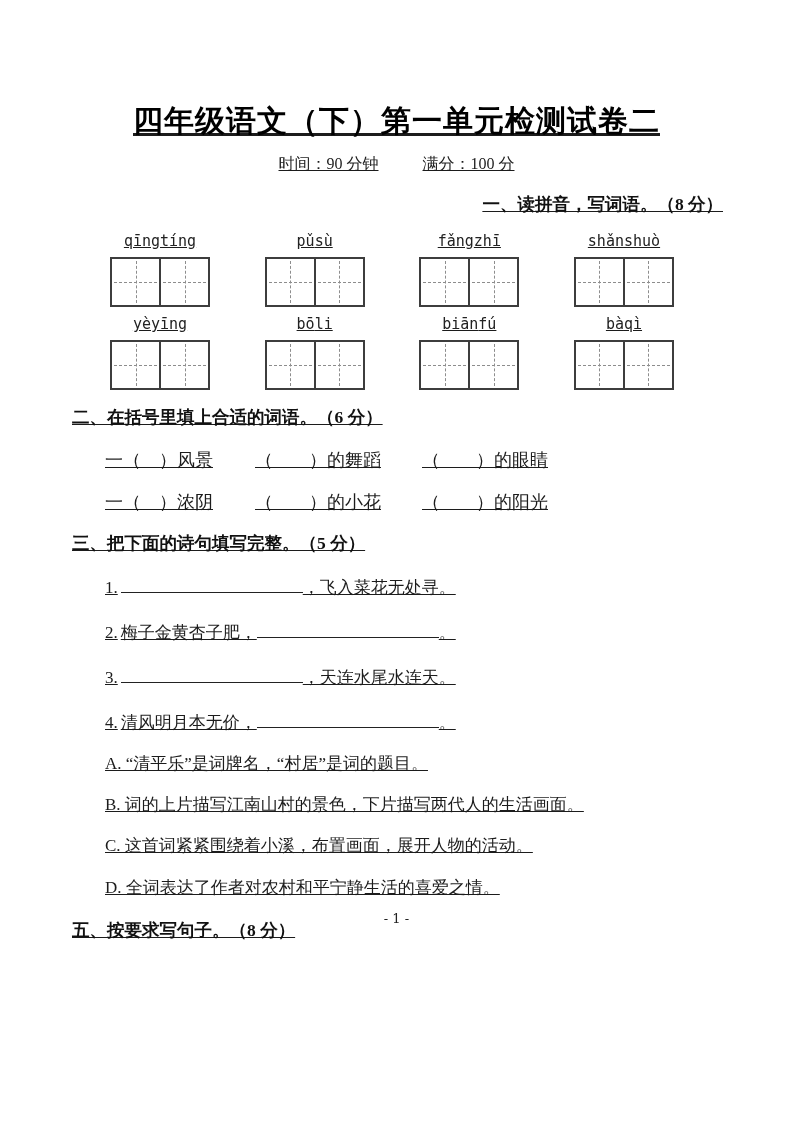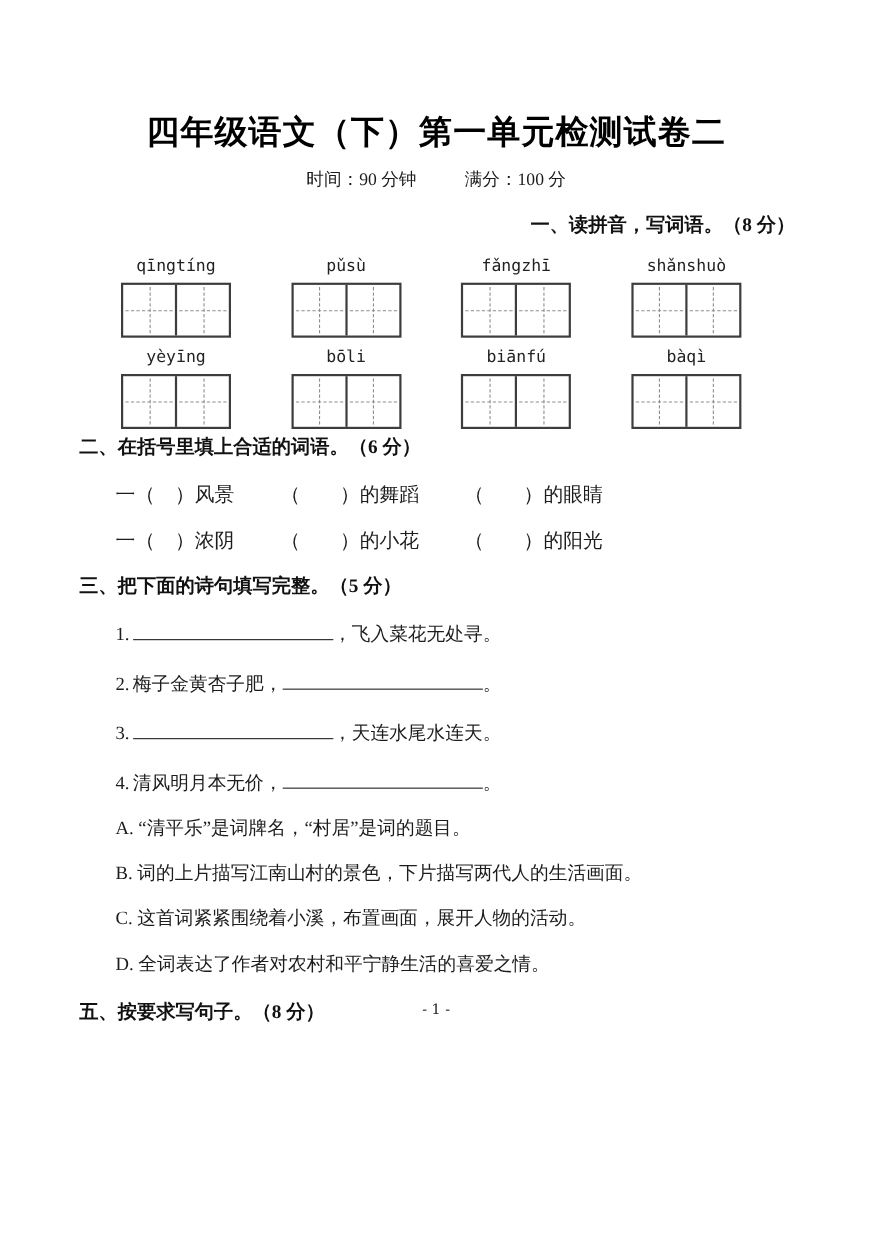--- a/index.html
+++ b/index.html
@@ -4,20 +4,21 @@
 <style>
   html,body { margin:0; padding:0; background:#fff; }
   .page {
     position:relative;
     width:793px; height:950px;
     margin:0 auto;
     background:#ffffff;
     color:#1c1c1c;
     font-family:"Liberation Serif","DejaVu Serif",serif;
     overflow:hidden;
+    text-decoration:underline;
   }
   .title {
     margin:0;
     padding-top:103px;
     text-align:center;
     font-size:30px;
     line-height:36px;
     font-weight:bold;
     color:#000;
     letter-spacing:1px;
@@ -32,21 +33,21 @@
   }
   .content { padding:0 70px 0 72px; }
   h2.sec {
     margin:0;
     font-size:17.5px;
     line-height:24px;
     font-weight:bold;
     color:#111;
   }
   #s1h { margin-top:17px;text-align:right; }
-  #s2h { margin-top:4px; }
+  #s2h { margin-top:15px; }
   #s3h { margin-top:18px; }
   #s4h { margin-top:18px; }
   #s5h { margin-top:18px; }
 
   
   .py-row {
     width:564px;
     margin-left:38px;
     display:flex;
     justify-content:space-between;

